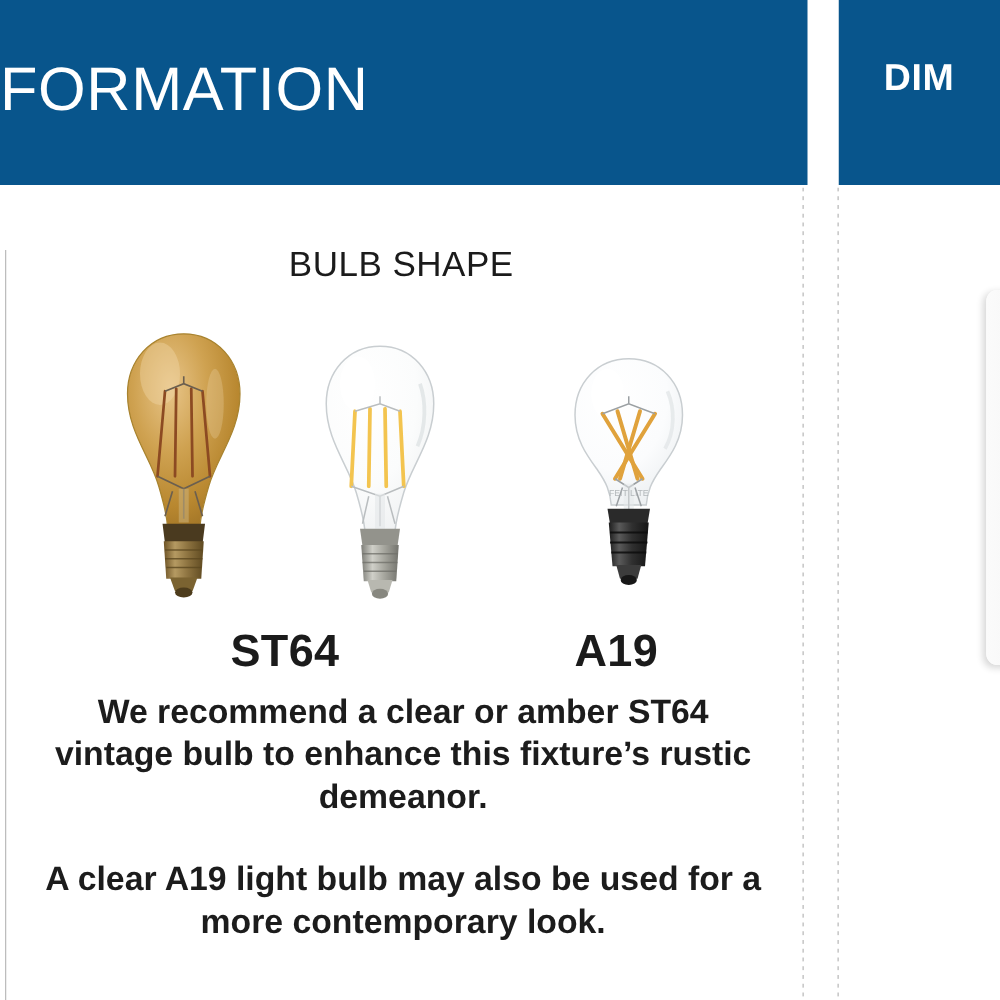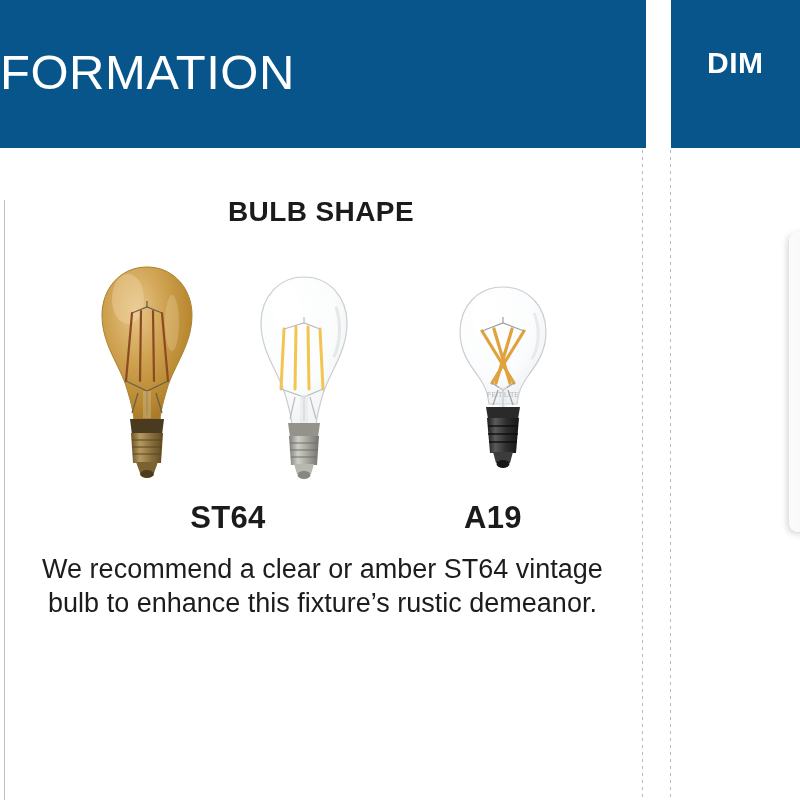--- a/index.html
+++ b/index.html
@@ -85,21 +85,21 @@
     height: 652px;
   }
 
   .section-title {
     position: absolute;
     left: 0;
     top: 48px;
     width: 642px;
     text-align: center;
     font-size: 28px;
-    font-weight: 700;
+    font-weight: 400;
     color: #1b1b1b;
     letter-spacing: 0.4px;
   }
 
   .bulb-row {
     position: absolute;
     left: 0;
     top: 105px;
     width: 642px;
     height: 230px;
@@ -108,36 +108,36 @@
   .bulb-wrap { position: absolute; }
   .bulb-wrap.b1 { left: 88px;  top: 10px;  width: 118px; height: 220px; }
   .bulb-wrap.b2 { left: 248px; top: 20px;  width: 112px; height: 212px; }
   .bulb-wrap.b3 { left: 452px; top: 30px;  width: 102px; height: 196px; }
 
   .bulb-wrap svg { display: block; width: 100%; height: 100%; }
 
   .bulb-label {
     position: absolute;
     top: 352px;
-    font-size: 31px;
+    font-size: 36px;
     font-weight: 700;
     color: #1b1b1b;
     text-align: center;
     letter-spacing: 0.3px;
   }
   .bulb-label.l1 { left: 128px; width: 200px; }
   .bulb-label.l2 { left: 393px; width: 200px; }
 
   .body-copy {
     position: absolute;
     left: 30px;
     width: 585px;
     text-align: center;
     font-size: 27px;
-    font-weight: 400;
+    font-weight: 700;
     line-height: 34px;
     color: #1c1c1c;
   }
   .body-copy.p1 { top: 404px; }
   .body-copy.p2 { top: 538px; }
 
   
   .panel-right {
     position: absolute;
     left: 671px; top: 148px;
@@ -343,20 +343,21 @@
           <path d="M41 169 L61 169 L58 180 L44 180 Z" fill="#3c3c3c"></path>
           <ellipse cx="51" cy="181" rx="6.5" ry="4" fill="#171717"></ellipse>
         </svg>
       </div>
     </div>
 
     <div class="bulb-label l1">ST64</div>
     <div class="bulb-label l2">A19</div>
 
     <div class="body-copy p1">We recommend a clear or amber ST64 vintage bulb to enhance this fixture’s rustic demeanor.</div>
+    <div class="body-copy p2">A clear A19 light bulb may also be used for a more contemporary look.</div>
   </div>
 
   <div class="panel-right">
     <div class="dimmer-card"></div>
     <div class="right-copy">T
 use</div>
   </div>
 
 </div>
 

